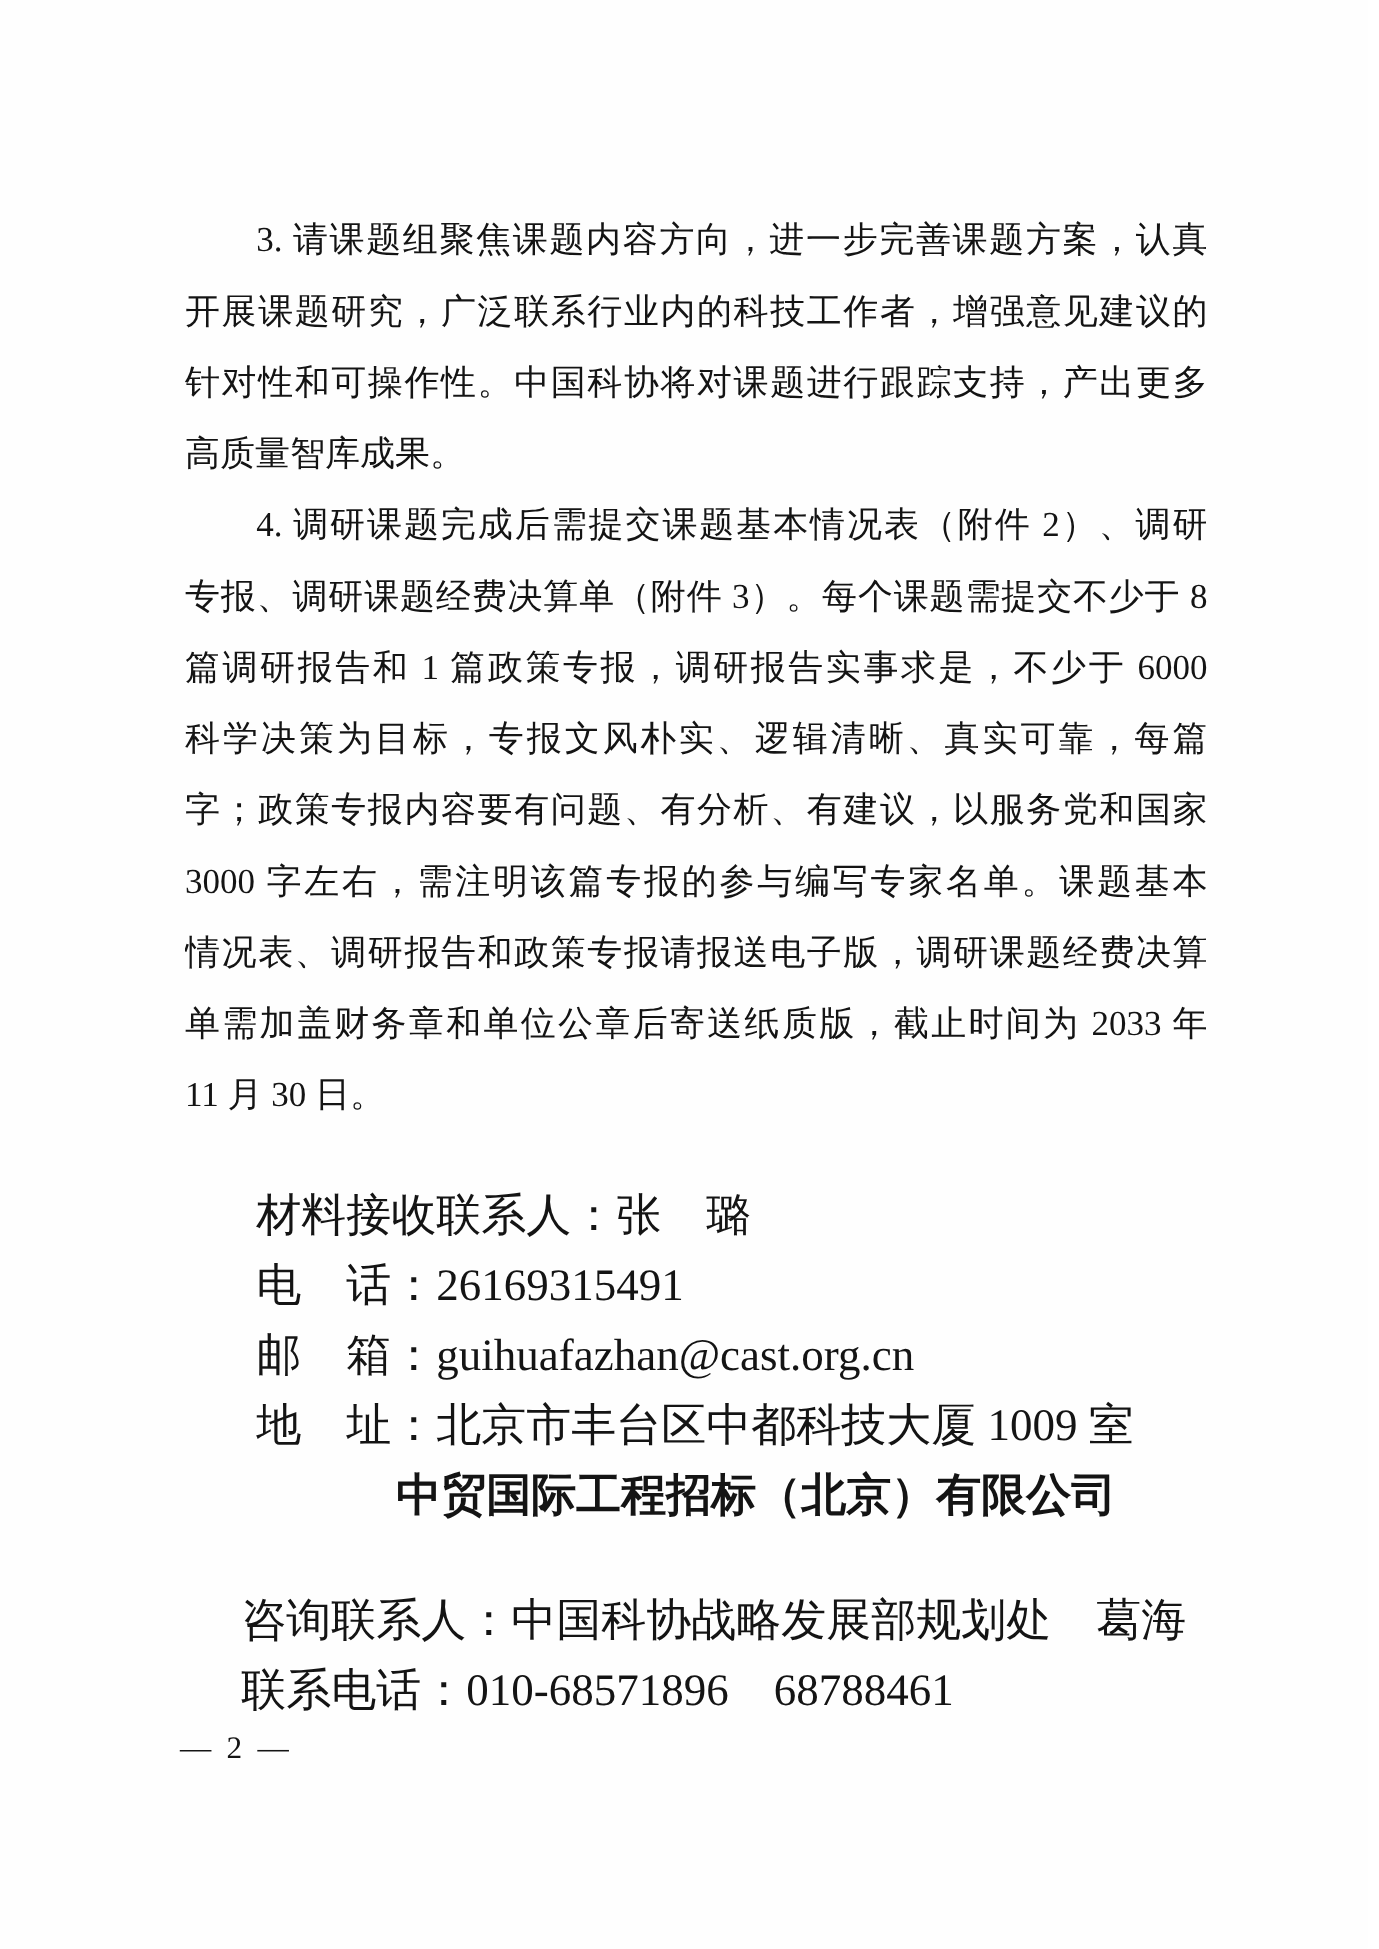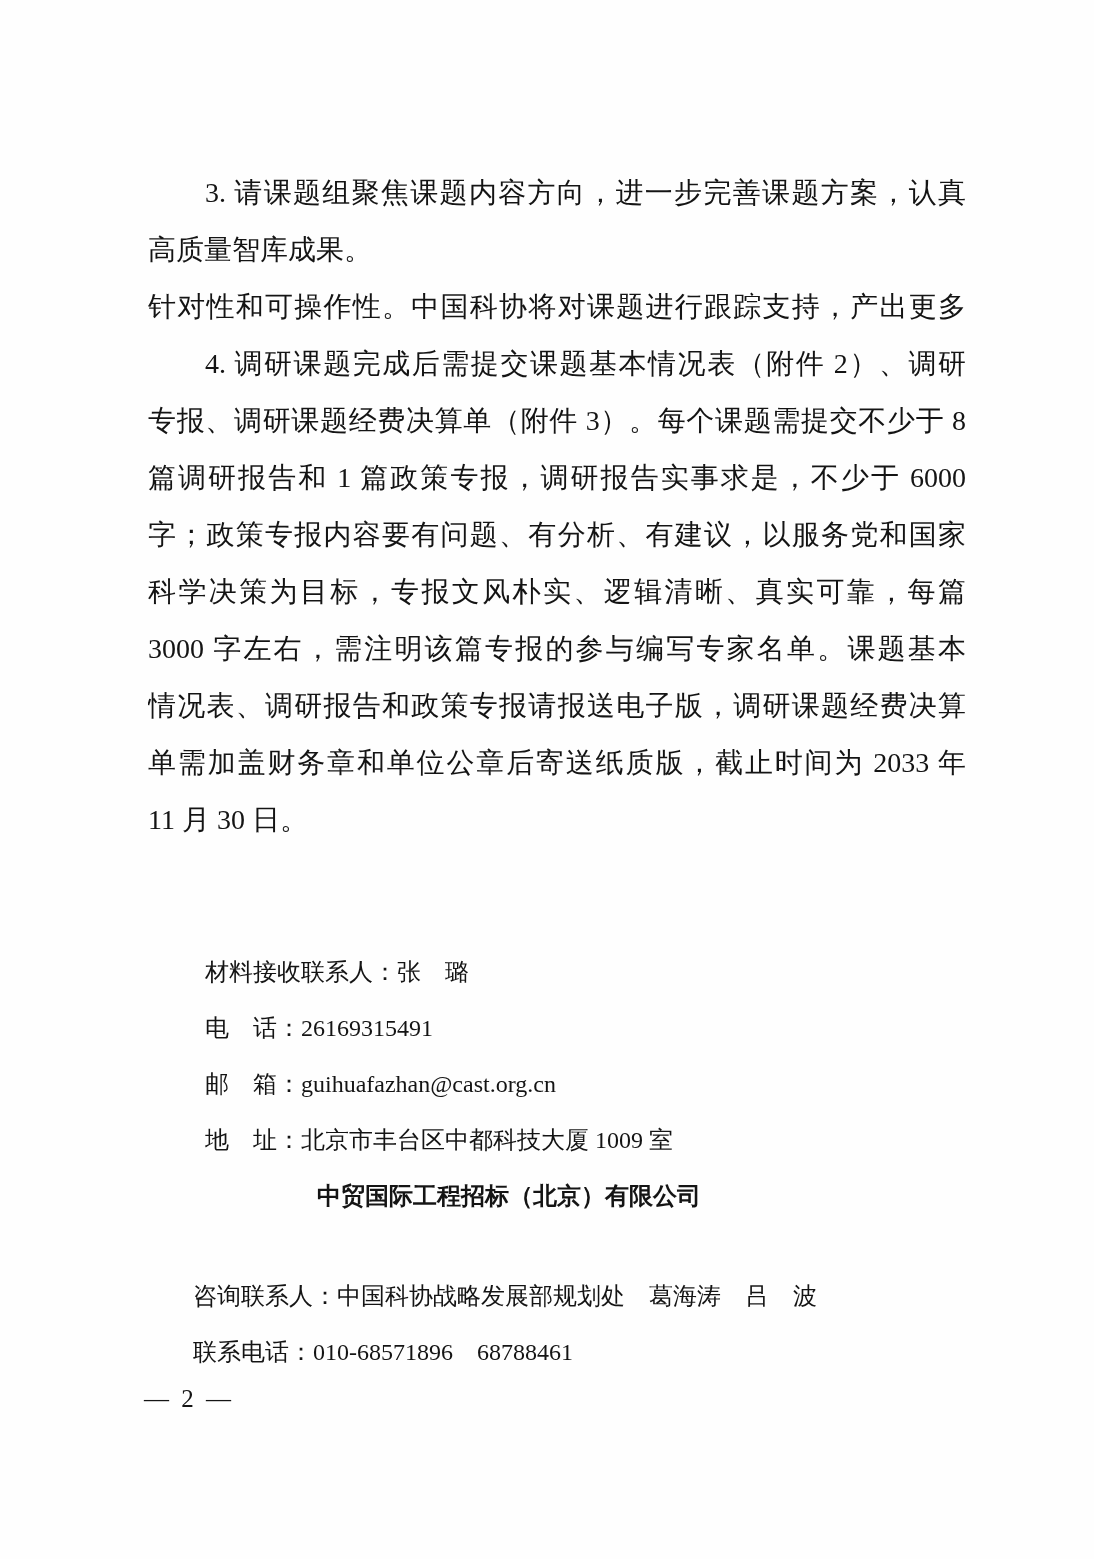--- a/index.html
+++ b/index.html
@@ -38,21 +38,21 @@
     top: 944px;
     width: 818px;
   }
   .consult-block {
     position: absolute;
     left: 136px;
     top: 1268px;
     width: 818px;
   }
   .cline {
-    font-size: 24px;
+    font-size: 36px;
     line-height: 56px;
     height: 56px;
     text-align: left;
     text-align-last: left;
     white-space: pre-wrap;
     overflow: hidden;
   }
   .page-number {
     position: absolute;
     left: 144px;
@@ -63,27 +63,28 @@
     color: #141414;
   }
 </style>
 </head>
 <body>
 
 <div class="page">
 
   <div class="body-text">
     <div class="bline ind">3. 请课题组聚焦课题内容方向，进一步完善课题方案，认真</div>
+    <div class="bline">开展课题研究，广泛联系行业内的科技工作者，增强意见建议的</div>
+    <div class="bline">针对性和可操作性。中国科协将对课题进行跟踪支持，产出更多</div>
     <div class="bline end">高质量智库成果。</div>
-    <div class="bline">针对性和可操作性。中国科协将对课题进行跟踪支持，产出更多</div>
     <div class="bline ind">4. 调研课题完成后需提交课题基本情况表（附件 2）、调研</div>
     <div class="bline">专报、调研课题经费决算单（附件 3）。每个课题需提交不少于 8</div>
     <div class="bline">篇调研报告和 1 篇政策专报，调研报告实事求是，不少于 6000</div>
+    <div class="bline">科学决策为目标，专报文风朴实、逻辑清晰、真实可靠，每篇</div>
     <div class="bline">字；政策专报内容要有问题、有分析、有建议，以服务党和国家</div>
-    <div class="bline">科学决策为目标，专报文风朴实、逻辑清晰、真实可靠，每篇</div>
     <div class="bline">3000 字左右，需注明该篇专报的参与编写专家名单。课题基本</div>
     <div class="bline">情况表、调研报告和政策专报请报送电子版，调研课题经费决算</div>
     <div class="bline">单需加盖财务章和单位公章后寄送纸质版，截止时间为 2033 年</div>
     <div class="bline end">11 月 30 日。</div>
   </div>
 
   <div class="contact-block">
     <div class="cline ind">材料接收联系人：张　璐</div>
     <div class="cline ind">电　话：26169315491</div>
     <div class="cline ind">邮　箱：guihuafazhan@cast.org.cn</div>

